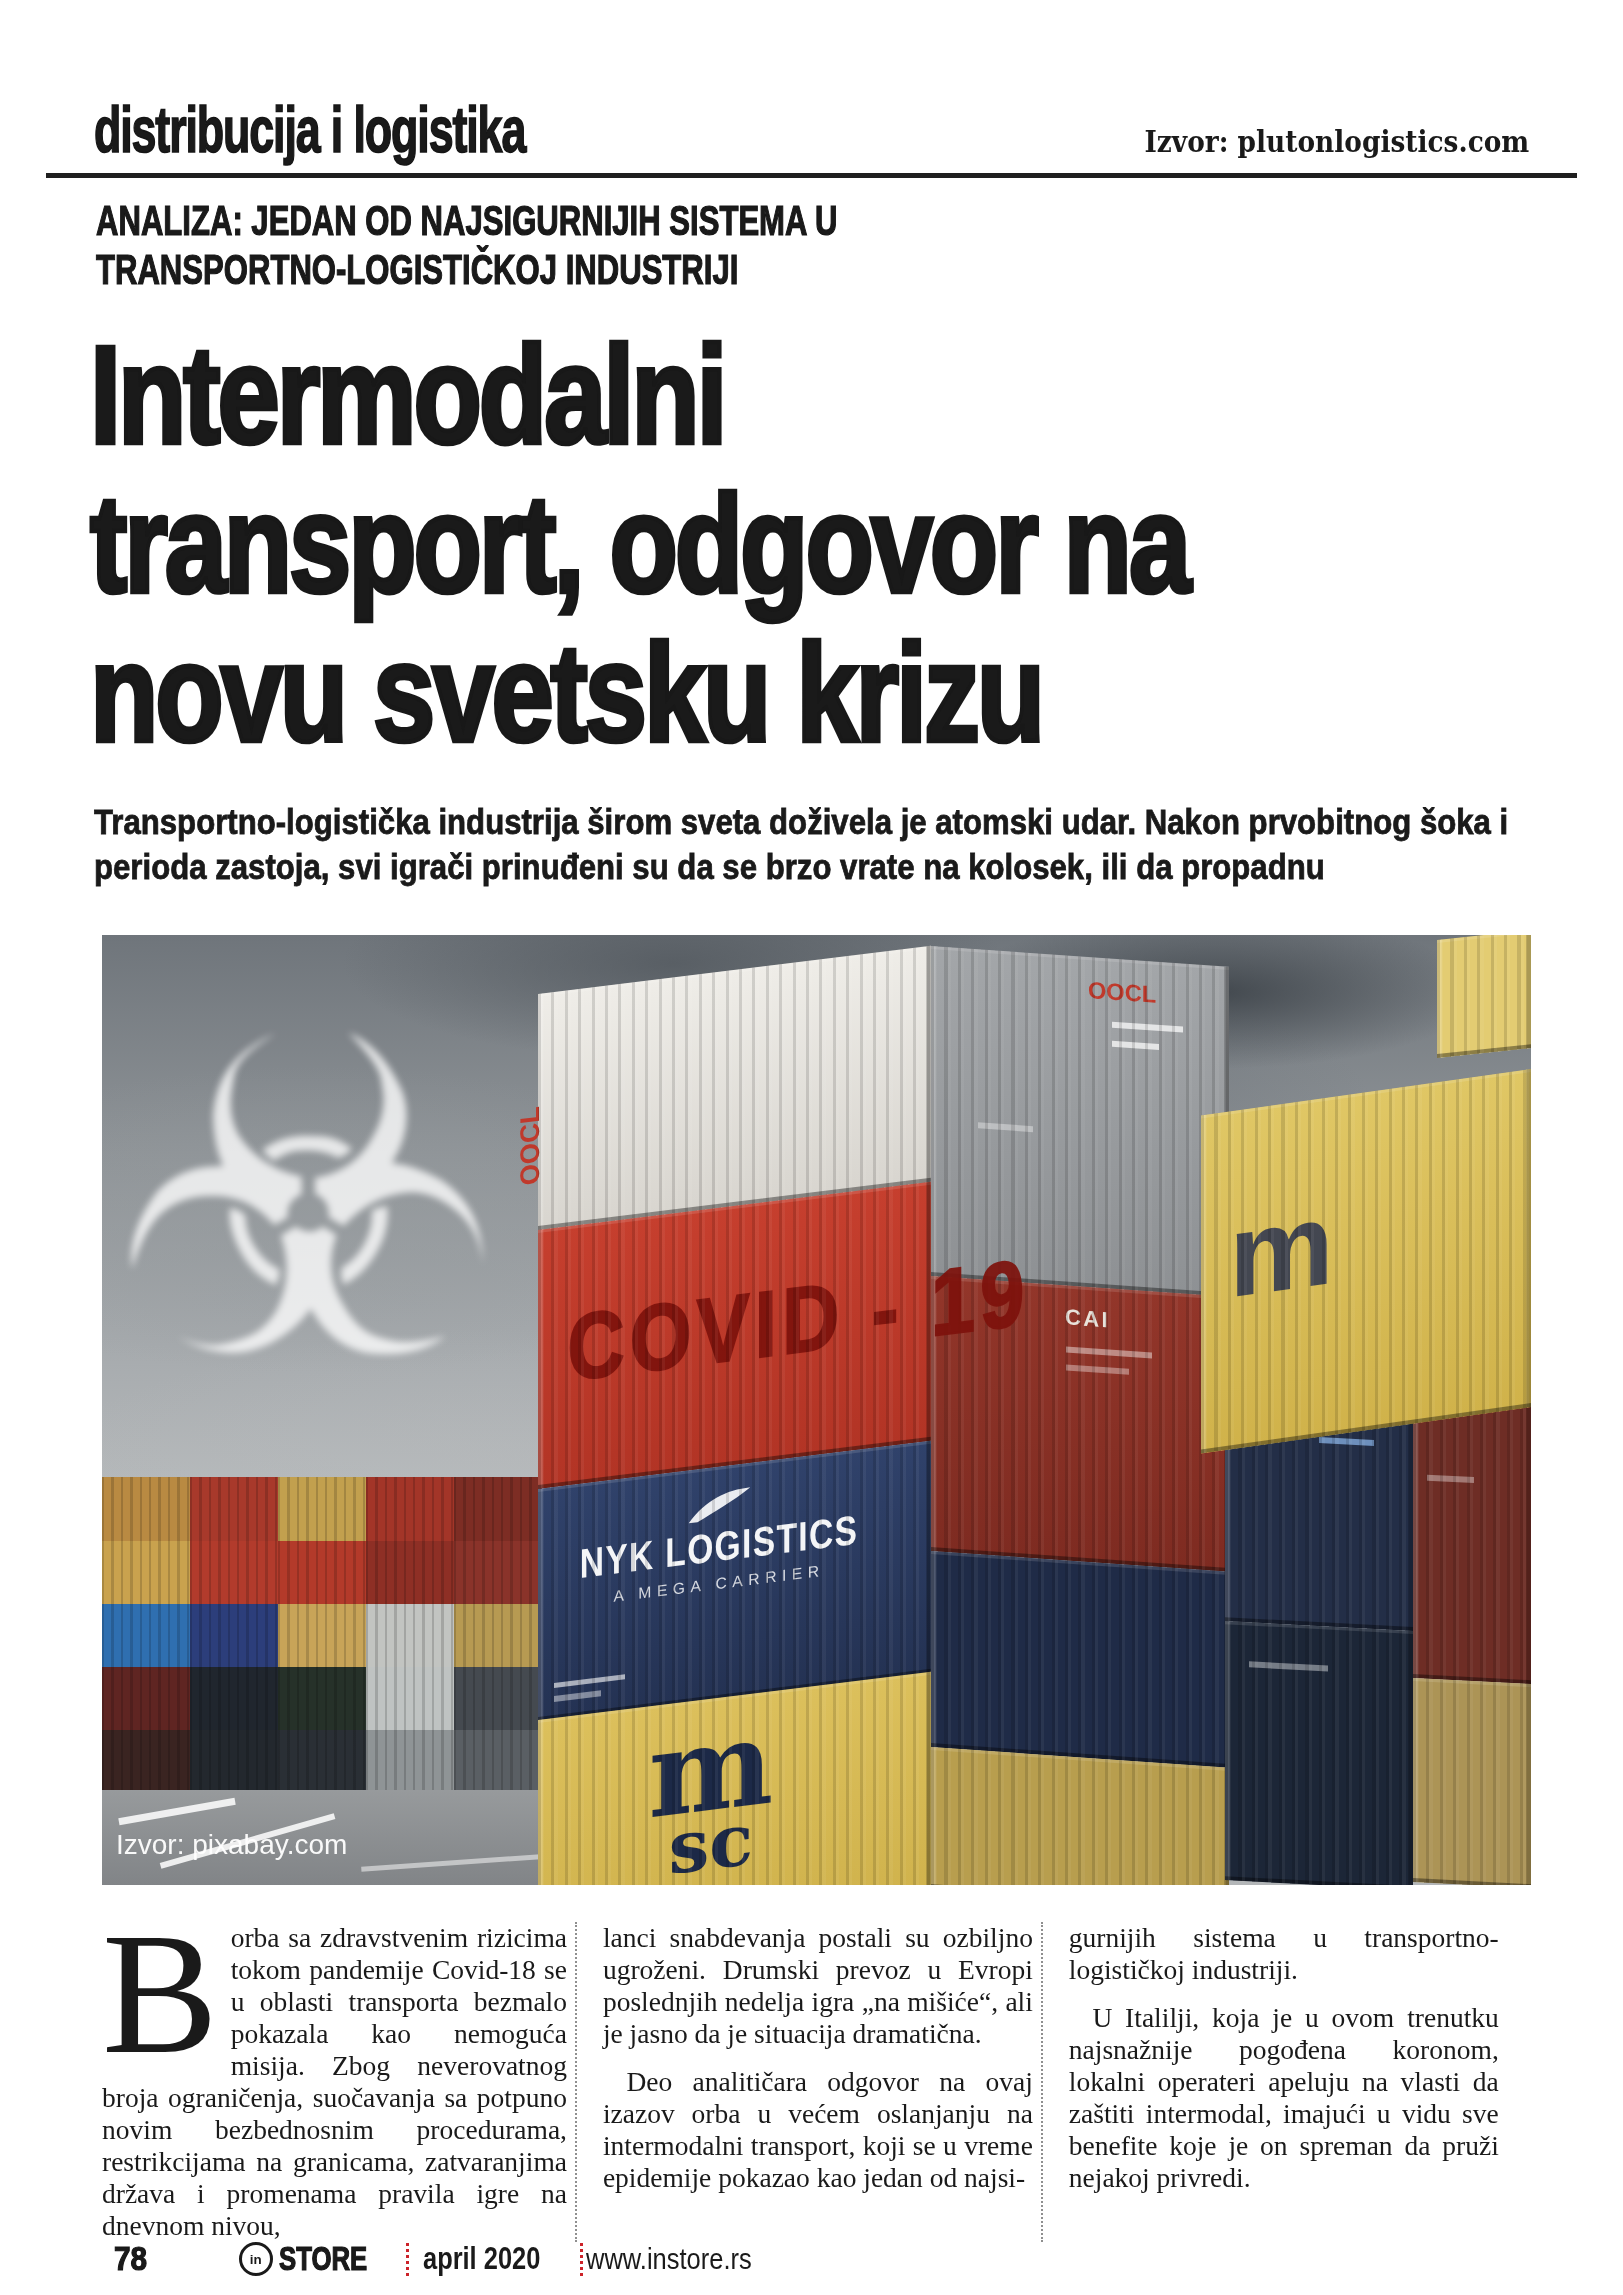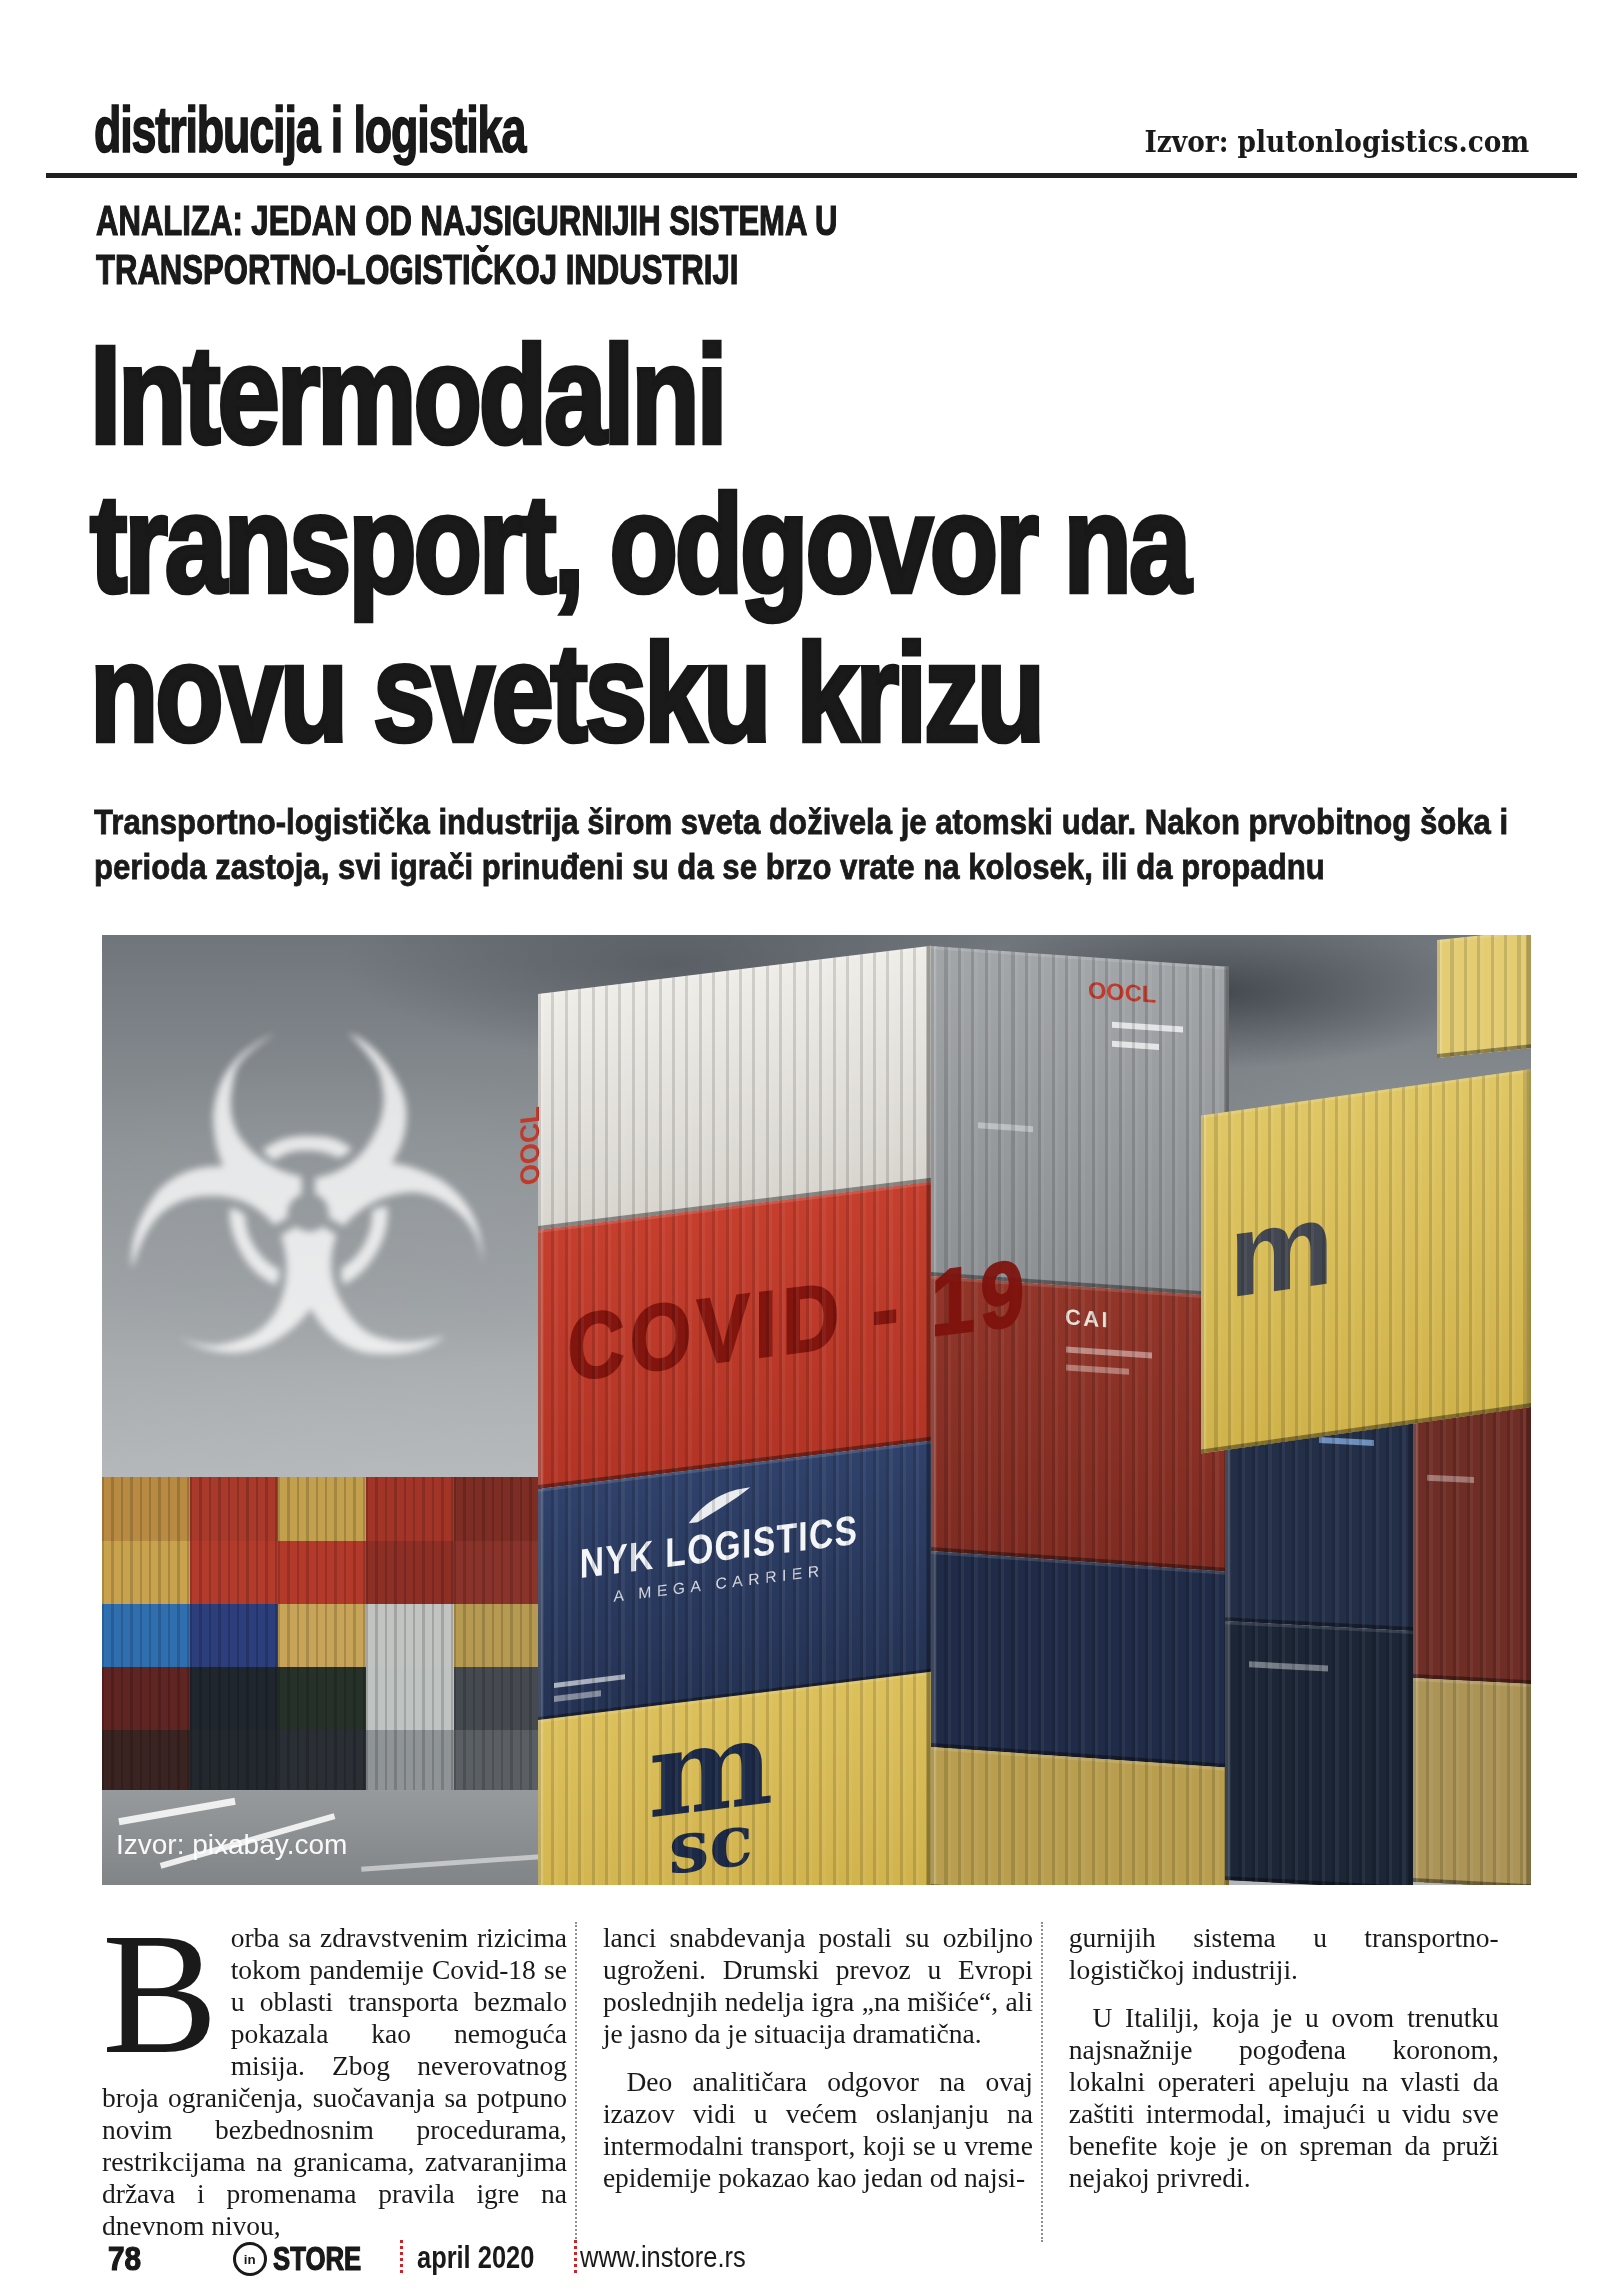--- a/index.html
+++ b/index.html
@@ -79,21 +79,21 @@
   .article{position:absolute;left:102px;top:1922px;width:1429px;display:flex;}
   .col{font-family:"Liberation Serif",serif;font-size:27.5px;line-height:32px;text-align:justify;}
   .col1{width:465px;}
   .col2,.col3{width:430px;border-left:2.4px dotted #8f8f8f;padding-left:26px;margin-left:7.9px;}
   .col p{margin:0;}
   .col .p2{margin-top:16px;text-indent:23.6px;}
   .dropcap{float:left;font-family:"Liberation Serif",serif;font-size:174px;line-height:.74;
        margin:7.9px 12.6px 0 0;font-weight:400;}
 
   
-  .footer{position:absolute;left:108px;top:2240px;display:flex;align-items:flex-start;height:38px;}
+  .footer{position:absolute;left:114px;top:2240px;display:flex;align-items:center;height:38px;}
   .page-num{font-weight:700;font-size:33px;transform:scaleX(.9);transform-origin:left center;-webkit-text-stroke:1.2px #151515;}
   .brand-group{display:flex;align-items:center;margin-left:88px;}
   .brand-circle{width:28px;height:28px;border:3.1px solid #1a1a1a;border-radius:50%;display:flex;
        align-items:center;justify-content:center;font-size:13.4px;font-weight:700;letter-spacing:0;}
   .brand-name{font-weight:700;font-size:33px;letter-spacing:0;margin-left:6.3px;transform:scaleX(.78);
        transform-origin:left center;-webkit-text-stroke:1.2px #151515;}
   .dot-sep{border-left:3.1px dotted #cc2229;height:33px;margin:0 14px;}
   .issue{font-weight:700;font-size:31px;transform:scaleX(.82);transform-origin:left center;white-space:nowrap;}
   .website{font-weight:400;font-size:30px;transform:scaleX(.85);transform-origin:left center;white-space:nowrap;margin-left:-11px;}
 </style>
@@ -228,21 +228,21 @@
 
     <div class="photo-caption">Izvor: pixabay.com</div>
   </div>
 
   <div class="article">
     <div class="col col1">
       <p><span class="dropcap">B</span><span>orba sa zdravstvenim rizicima tokom pandemije Covid-18 se u oblasti transporta bezmalo pokazala kao nemoguća misija. Zbog neverovatnog broja ograničenja, suočavanja sa potpuno novim bezbednosnim procedurama, restrikcijama na granicama, zatvaranjima država i promenama pravila igre na dnevnom nivou,</span></p>
     </div>
     <div class="col col2">
       <p>lanci snabdevanja postali su ozbiljno ugroženi. Drumski prevoz u Evropi poslednjih nedelja igra „na mišiće“, ali je jasno da je situacija dramatična.</p>
-      <p class="p2">Deo analitičara odgovor na ovaj izazov vidi u većem oslanjanju na intermodalni transport, koji se u vreme epidemije pokazao kao jedan od najsi-</p>
+      <p class="p2">Deo analitičara odgovor na ovaj izazov orba u većem oslanjanju na intermodalni transport, koji se u vreme epidemije pokazao kao jedan od najsi-</p>
     </div>
     <div class="col col3">
       <p>gurnijih sistema u transportno-logističkoj industriji.</p>
       <p class="p2">U Italilji, koja je u ovom trenutku najsnažnije pogođena koronom, lokalni operateri apeluju na vlasti da zaštiti intermodal, imajući u vidu sve benefite koje je on spreman da pruži nejakoj privredi.</p>
     </div>
   </div>
 
   <div class="footer">
     <div class="page-num">78</div>
     <div class="brand-group">

